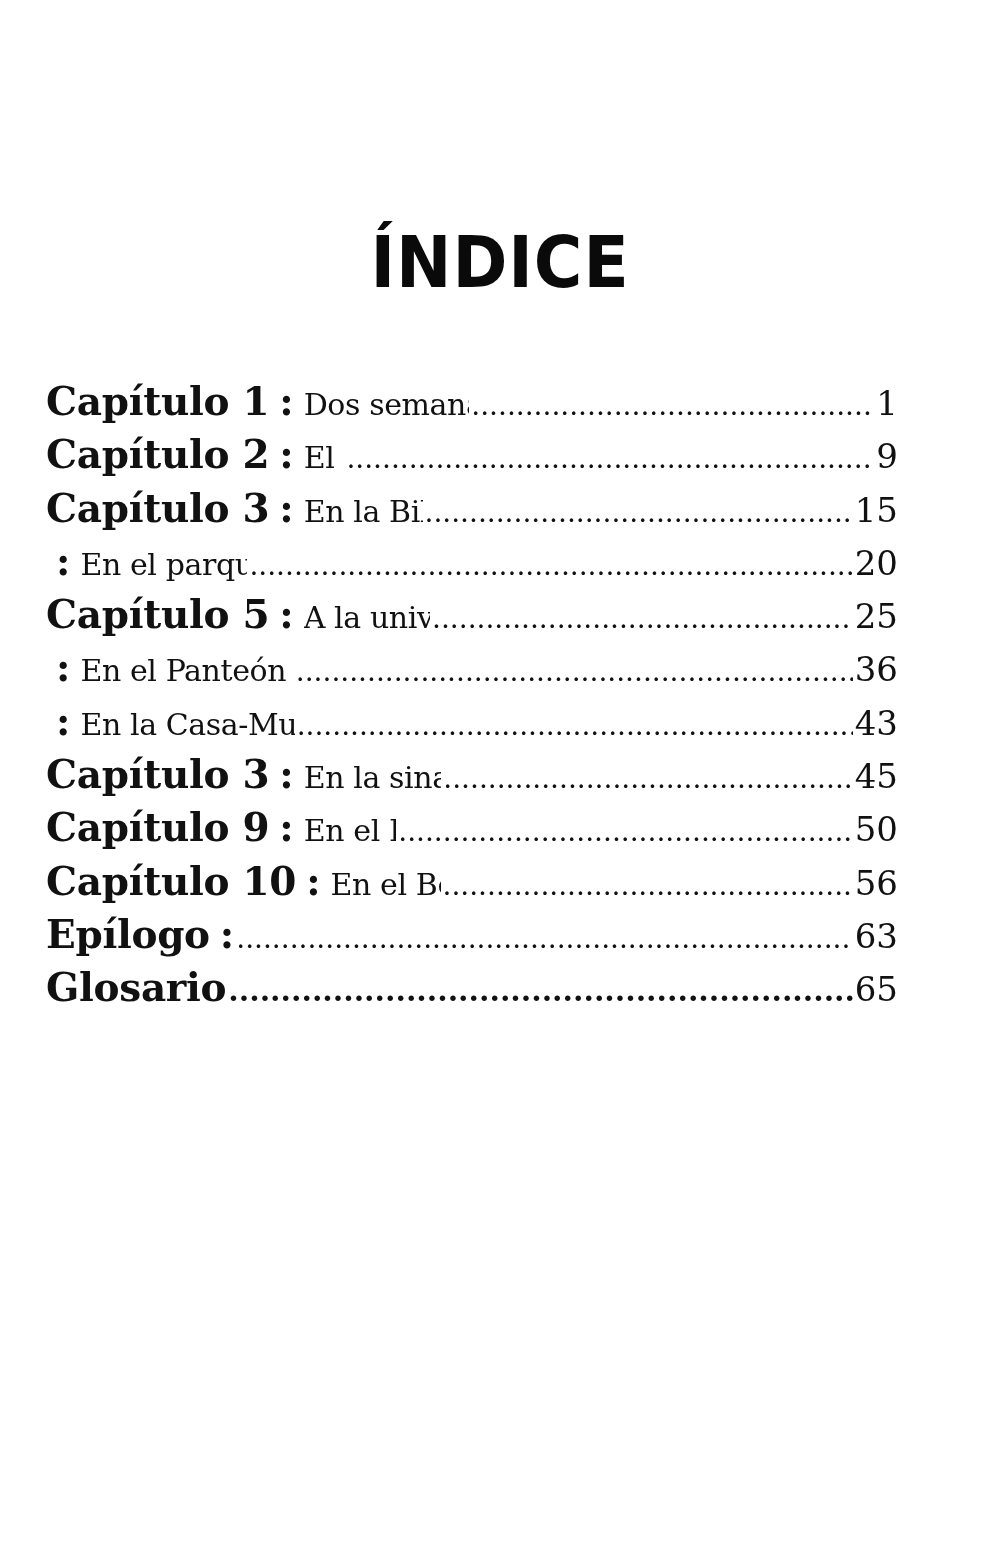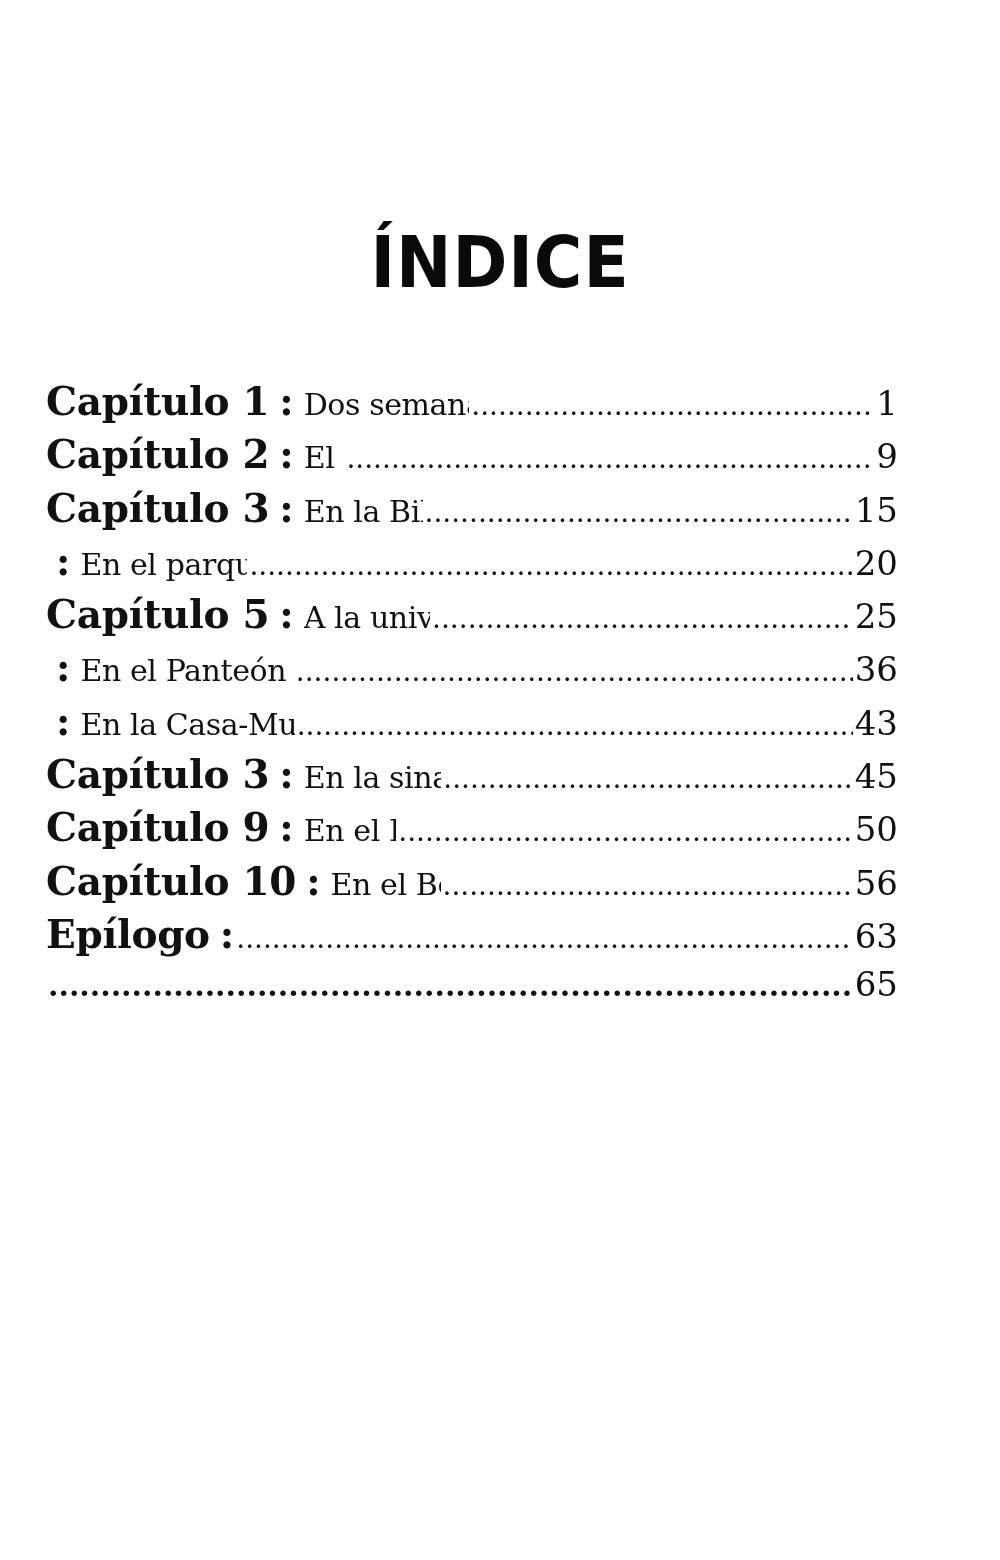--- a/index.html
+++ b/index.html
@@ -169,17 +169,18 @@
   </div>
 
   <div class="toc-row">
     <span class="toc-label">Epílogo</span>
     <span class="toc-sep" style="margin-right:0">:</span>
     <span class="toc-leader"></span>
     <span class="toc-page">63</span>
   </div>
 
   <div class="toc-row">
+    <span class="toc-label">Glosario</span>
     <span class="toc-leader bold-leader"></span>
     <span class="toc-page" style="">65</span>
   </div>
 
 </div>
 
 </body></html>

